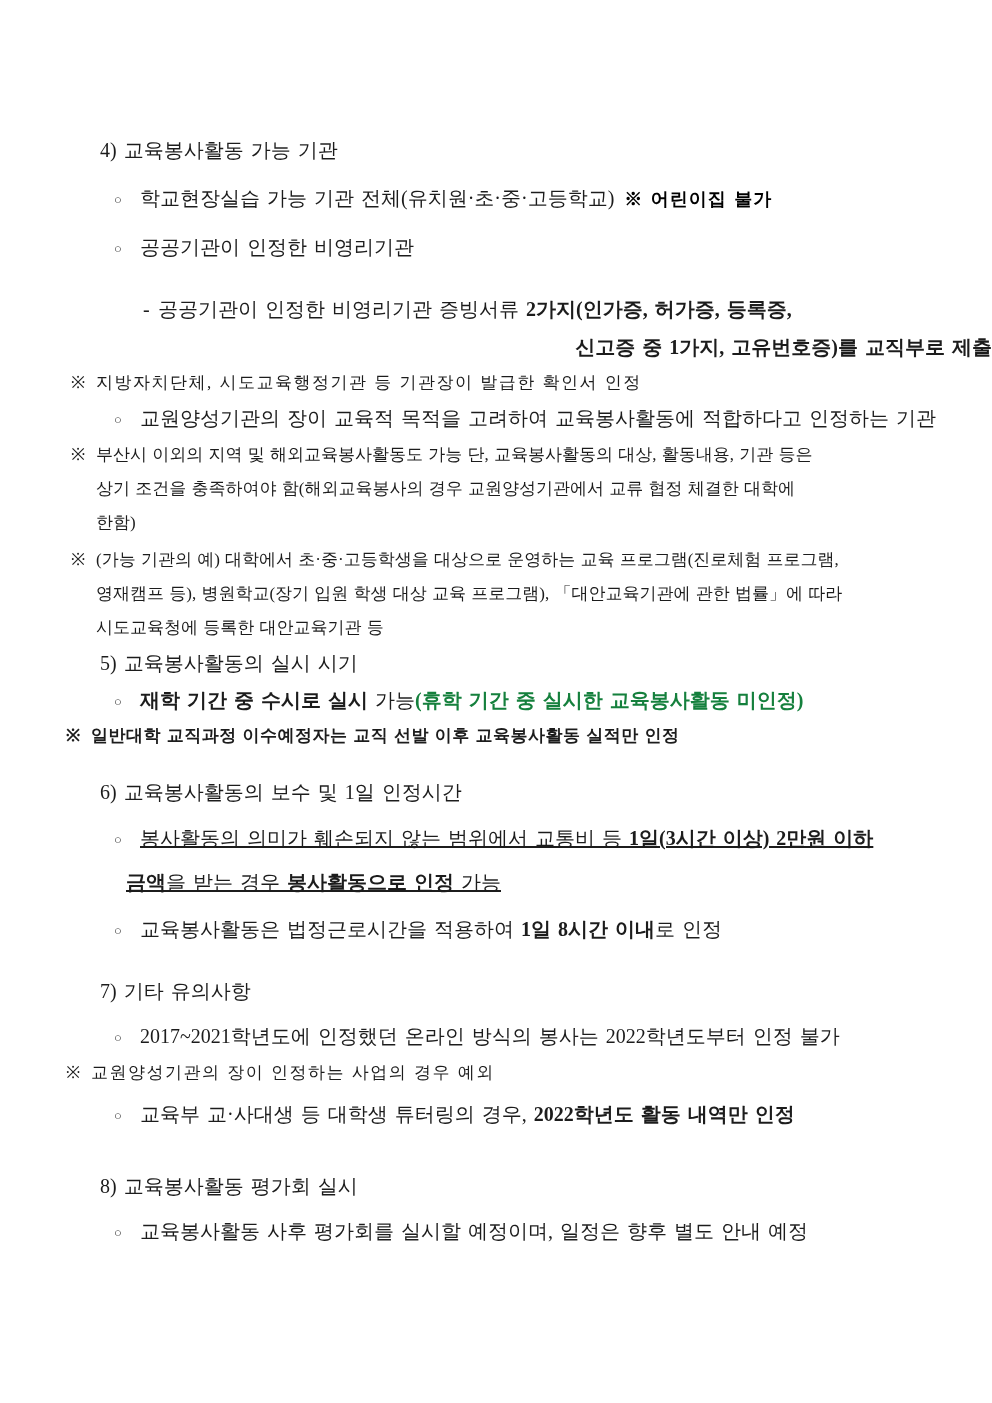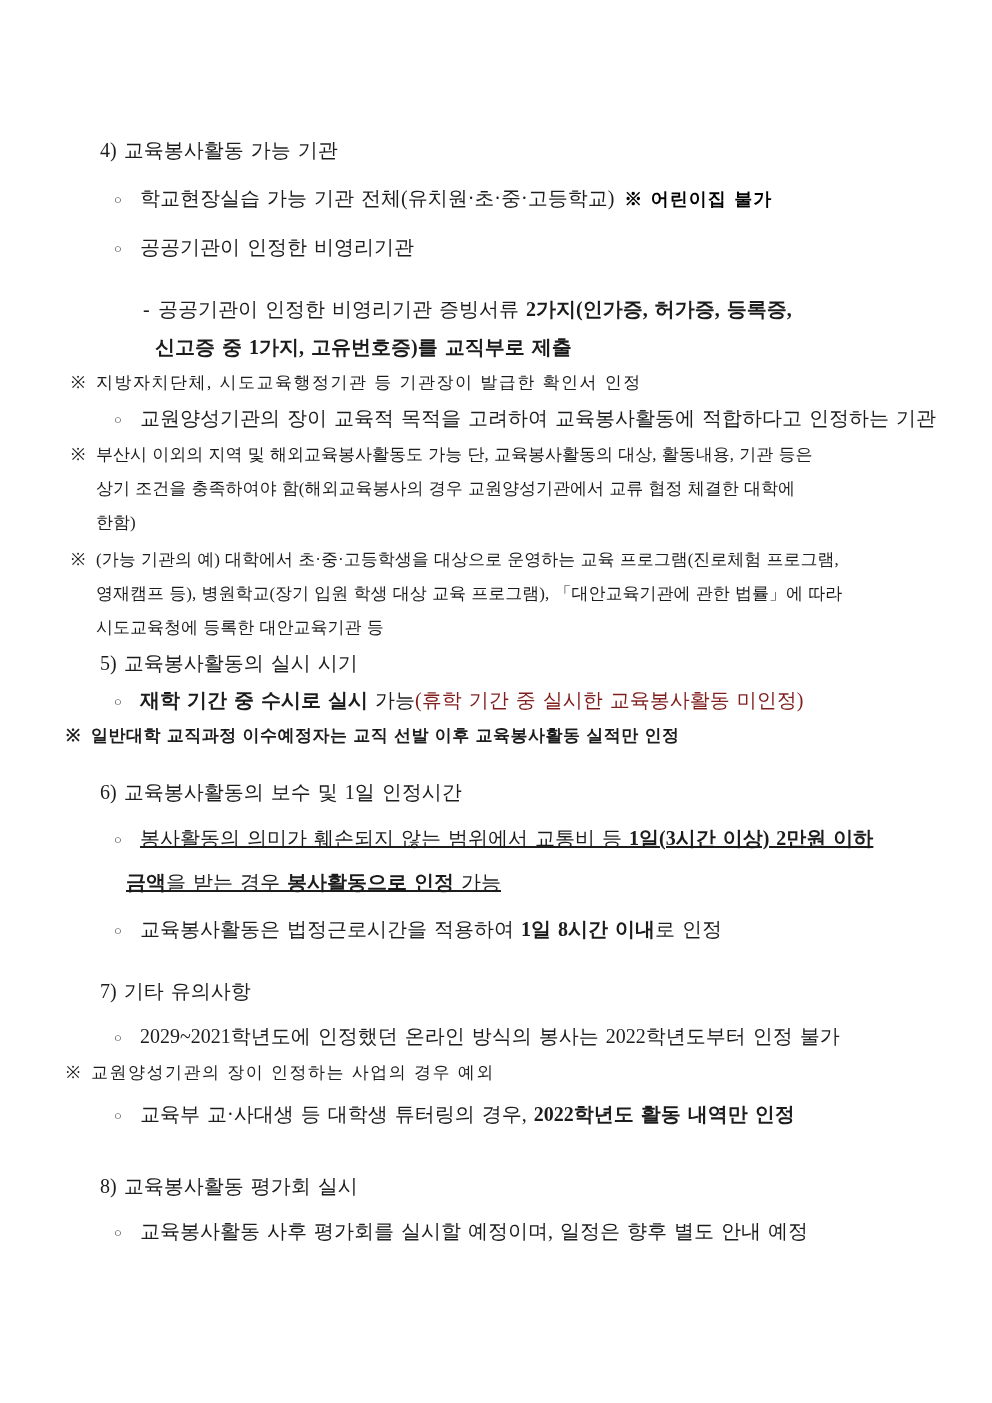--- a/index.html
+++ b/index.html
@@ -15,22 +15,22 @@
   .bullet { display:inline-block; width:26px; font-size:13px; vertical-align:1px; }
   .dash-block { margin-left:143px; }
   .dash-line  { font-size:20px; line-height:38px; word-spacing:2px; white-space:nowrap; }
   .dash { display:inline-block; width:15px; }
   .cont { padding-left:12px; }
   .note-line { font-size:17px; line-height:34px; word-spacing:1px; white-space:nowrap; }
   .ind4  { margin-left:71px; }
   .ind57 { margin-left:66px; }
   .mark { display:inline-block; width:25px; }
   .note-cont { padding-left:25px; }
-  .bold { font-weight:bold; }
-  .red  { color:#7f1d1d; font-weight:normal; }
+  .bold { font-weight:bold;text-align:right; }
+  .red  { color:#15803d; font-weight:bold; }
   .blue { color:#000000; font-weight:bold; font-size:18px; margin-left:10px; letter-spacing:1px; }
   .ls   { letter-spacing:1.5px; }
   .nbold{ font-weight:bold; letter-spacing:0.5px; }
   .lh42 { line-height:42px;text-decoration:underline; }
 </style>
 </head>
 <body>
 
 <div class="page">
 
@@ -96,21 +96,21 @@
     </div>
   </div>
 
   <div class="line bullet-line" style="margin-top:12px">
     <span class="bullet">○</span><span>교육봉사활동은 법정근로시간을 적용하여 </span><span class="bold">1일 8시간 이내</span><span>로 인정</span>
   </div>
 
   <div class="line h" style="margin-top:32px">7) 기타 유의사항</div>
 
   <div class="line bullet-line" style="margin-top:17px">
-    <span class="bullet">○</span><span>2029~2021학년도에 인정했던 온라인 방식의 봉사는 2022학년도부터 인정 불가</span>
+    <span class="bullet">○</span><span>2017~2021학년도에 인정했던 온라인 방식의 봉사는 2022학년도부터 인정 불가</span>
   </div>
 
   <div class="note-line ind57 ls" style="margin-top:4px">
     <span class="mark">※</span><span>교원양성기관의 장이 인정하는 사업의 경우 예외</span>
   </div>
 
   <div class="line bullet-line" style="margin-top:10px">
     <span class="bullet">○</span><span>교육부 교·사대생 등 대학생 튜터링의 경우, </span><span class="bold">2022학년도 활동 내역만 인정</span>
   </div>
 

